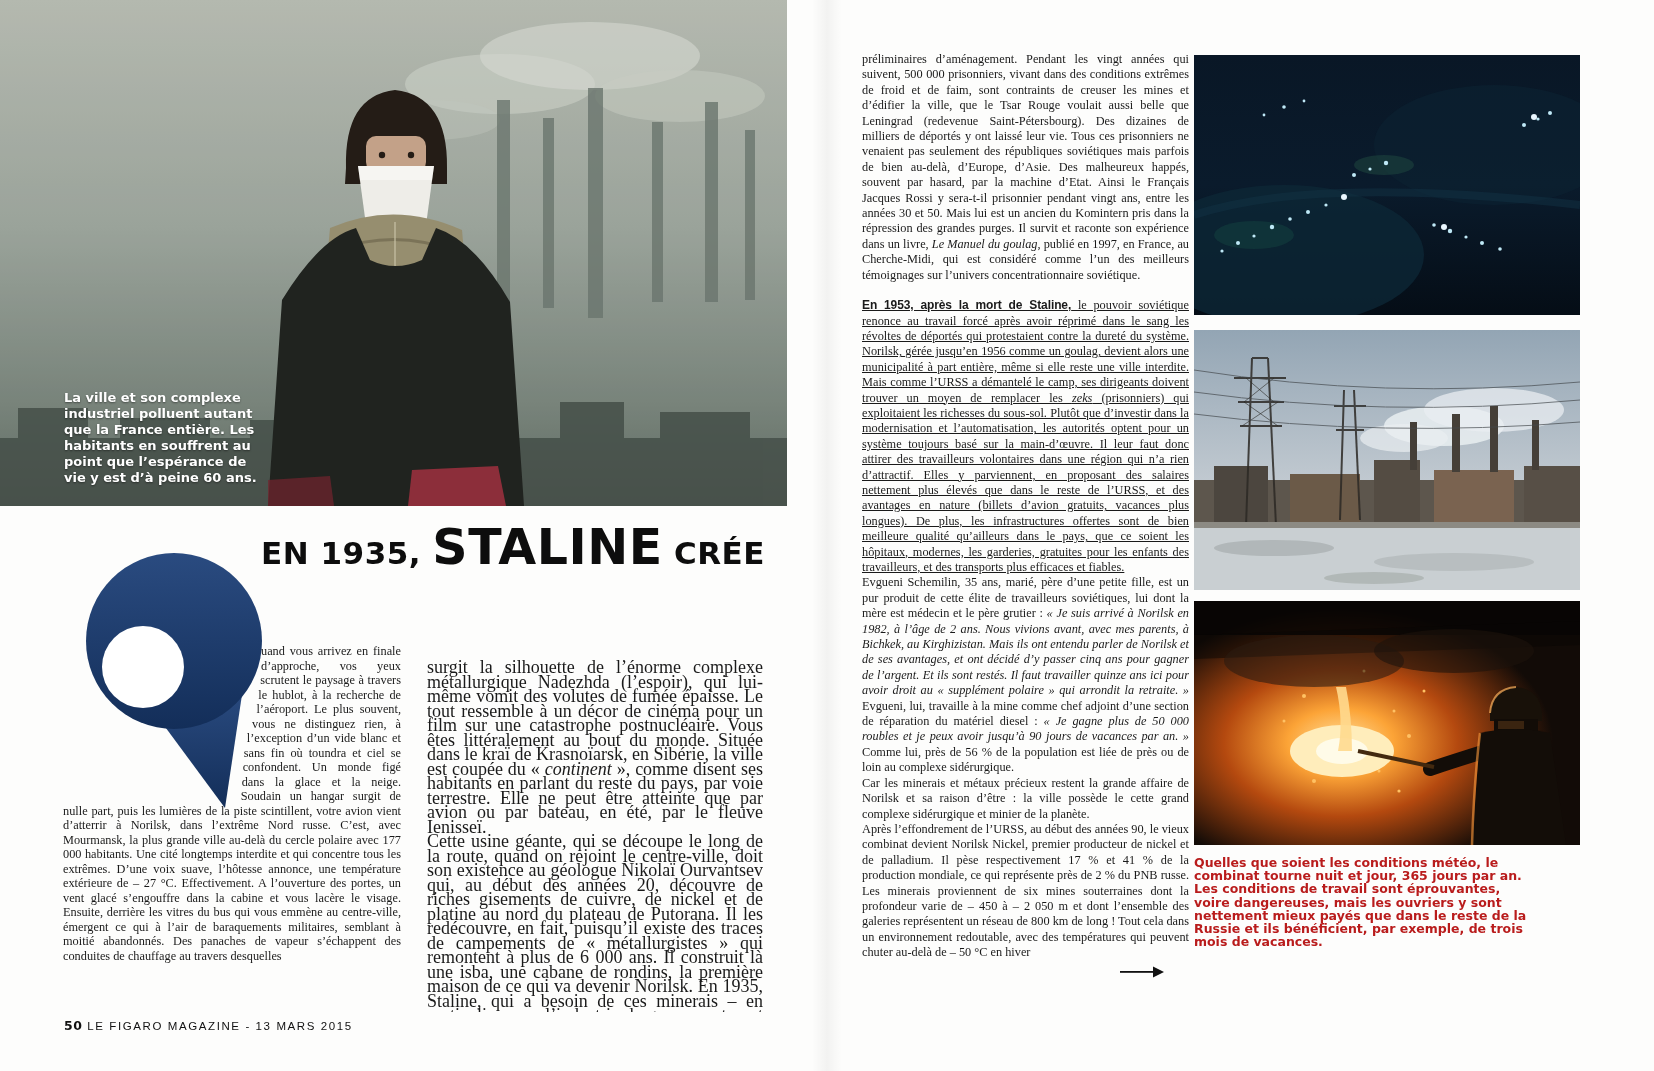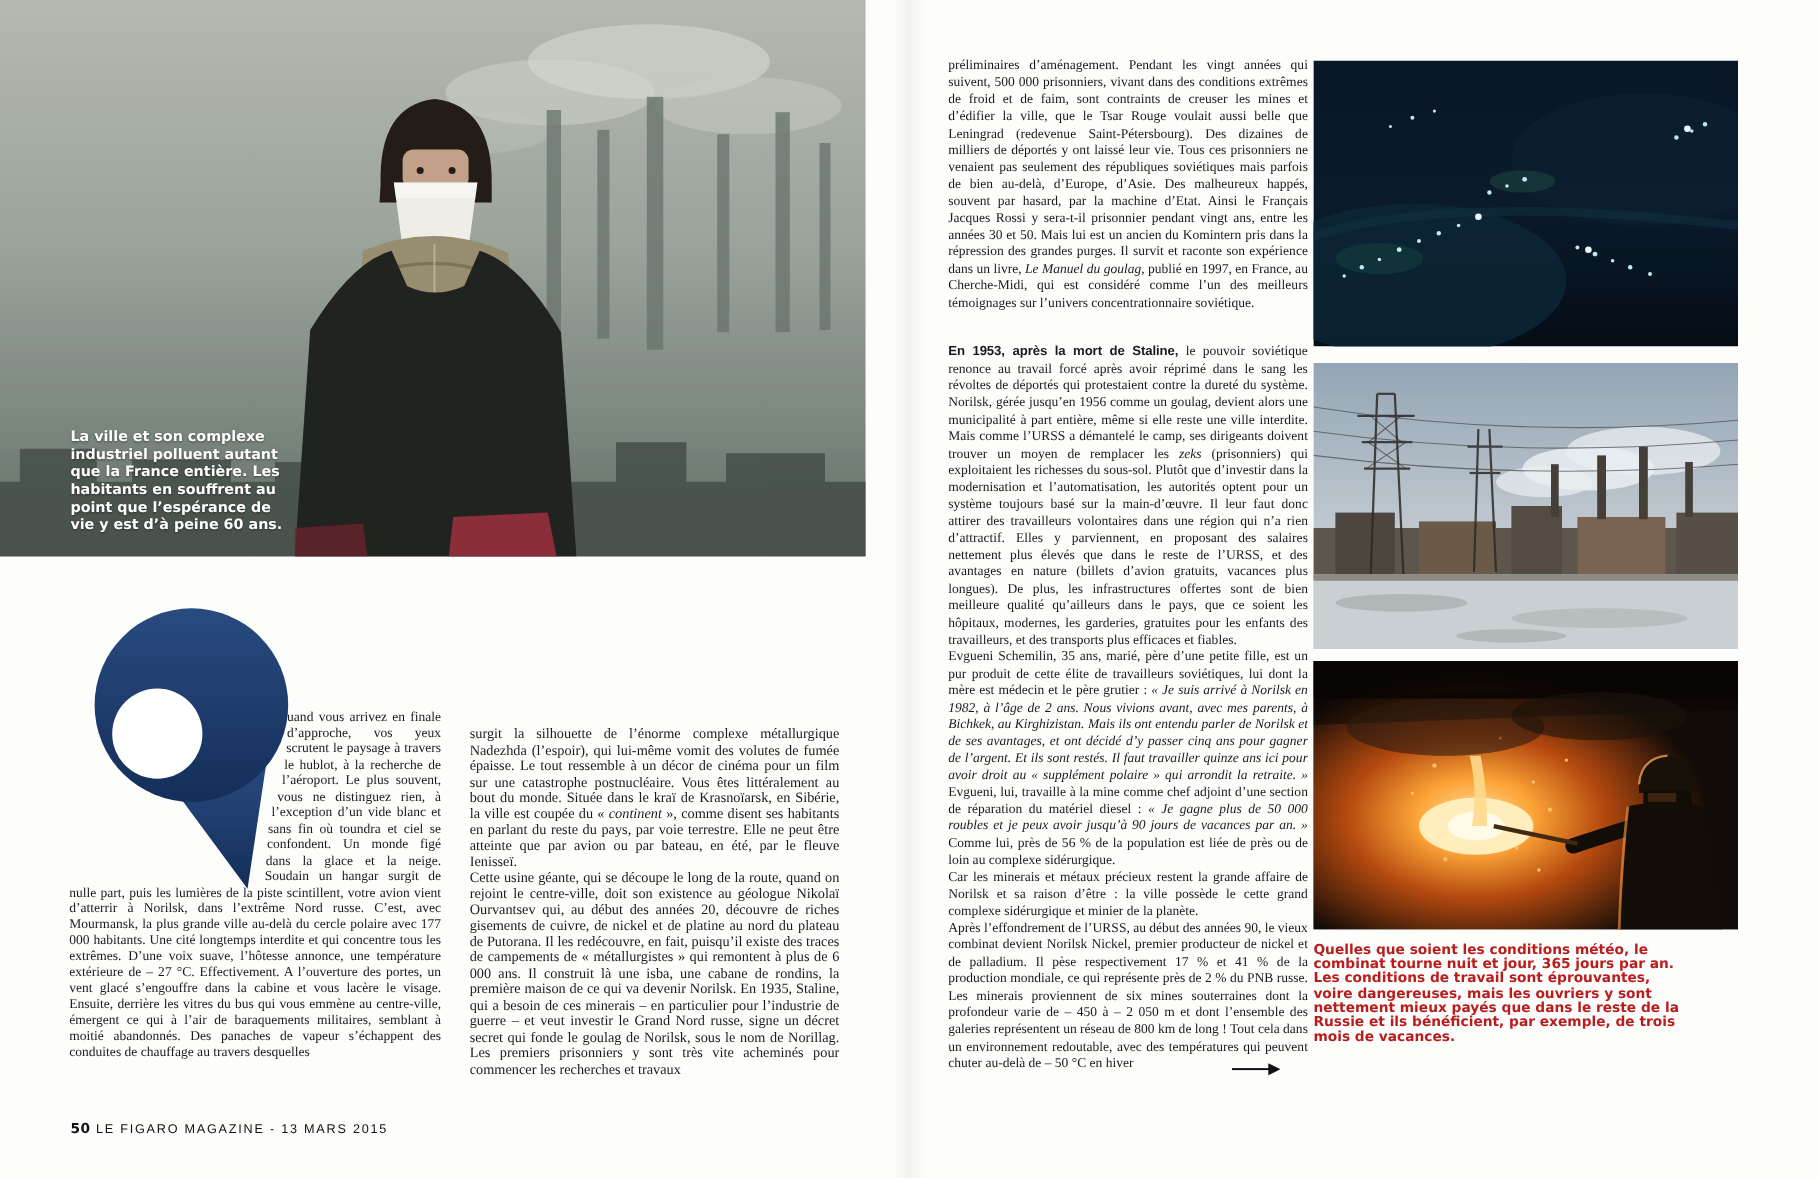--- a/index.html
+++ b/index.html
@@ -31,34 +31,34 @@
   .bodytext {
     font-family:"Liberation Serif", serif; color:#1a1a1a;
     text-align:justify; hyphens:auto; -webkit-hyphens:auto;
   }
   .col1 { left:63px; top:644px; width:338px; height:352px; font-size:12.3px; line-height:14.5px; overflow:hidden; }
   .q-float {
     float:left; width:198px; height:150px;
     shape-outside:polygon(0 0, 98% 0, 94% 40%, 88% 62%, 86% 100%, 0 100%);
     shape-margin:7px;
   }
-  .col2 { left:427px; top:660px; width:336px; height:352px; font-size:13px; line-height:14.5px; overflow:hidden; }
+  .col2 { left:427px; top:660px; width:336px; height:352px; font-size:18px; line-height:14.5px; overflow:hidden; }
 
   .footer {
     top:1018px; font-family:"Liberation Sans",sans-serif;
     font-size:11.5px; letter-spacing:1.6px; color:#111; text-transform:uppercase;
   }
   .footer b { font-family:"DejaVu Sans","Liberation Sans",sans-serif; font-size:12.5px; letter-spacing:0.5px;text-align:right; }
   .footer-left { left:64px; }
   .footer-right { left:1098px; width:490px; text-align:right; }
 
   
   .rcol { left:862px; top:52px; width:327px; height:938px; font-size:12.3px; line-height:15.4px; overflow:hidden; }
   .para { margin:0; }
-  .para.gap { margin-top:29px; }
+  .para.gap { margin-top:15px;text-decoration:underline; }
   .seg-b { font-family:"Liberation Sans",sans-serif; font-weight:700; font-size:12px; letter-spacing:-0.1px; }
   .seg-i { font-style:italic; }
 
   .photo-a { left:1194px; top:55px;  width:386px; height:260px; }
   .photo-b { left:1194px; top:330px; width:386px; height:260px; }
   .photo-c { left:1194px; top:601px; width:386px; height:244px; }
 
   .caption-right {
     left:1194px; top:856px; width:345px;
     font-family:"DejaVu Sans","Liberation Sans",sans-serif;
@@ -136,20 +136,23 @@
         <stop offset="0" stop-color="#2a4b80"></stop>
           <stop offset="1" stop-color="#132e59"></stop>
       </linearGradient>
     </defs>
     <path d="M82 172 L165 140 L147 260 Z" fill="url(#qg)"></path>
     <circle cx="96" cy="93" r="88" fill="url(#qg)"></circle>
     <circle cx="65" cy="119" r="41" fill="#ffffff"></circle>
   </svg>
 
   <div class="abs headline">
+    <div>
+      <span class="hl-pre">EN 1935, </span><span class="hl-big">STALINE</span><span class="hl-post"> CRÉE</span>
+    </div>
   </div>
 
   <div class="abs bodytext col1">
     <div class="q-float"></div>
     <p class="para"><span>uand vous arrivez en finale d’approche, vos yeux scrutent le paysage à travers le hublot, à la recherche de l’aéroport. Le plus souvent, vous ne distinguez rien, à l’exception d’un vide blanc et sans fin où toundra et ciel se confondent. Un monde figé dans la glace et la neige. Soudain un hangar surgit de nulle part, puis les lumières de la piste scintillent, votre avion vient d’atterrir à Norilsk, dans l’extrême Nord russe. C’est, avec Mourmansk, la plus grande ville au-delà du cercle polaire avec 177 000 habitants. Une cité longtemps interdite et qui concentre tous les extrêmes. D’une voix suave, l’hôtesse annonce, une température extérieure de – 27 °C. Effectivement. A l’ouverture des portes, un vent glacé s’engouffre dans la cabine et vous lacère le visage. Ensuite, derrière les vitres du bus qui vous emmène au centre-ville, émergent ce qui à l’air de baraquements militaires, semblant à moitié abandonnés. Des panaches de vapeur s’échappent des conduites de chauffage au travers desquelles</span></p>
   </div>
 
   <div class="abs bodytext col2">
     <p class="para"><span>surgit la silhouette de l’énorme complexe métallurgique Nadezhda (l’espoir), qui lui-même vomit des volutes de fumée épaisse. Le tout ressemble à un décor de cinéma pour un film sur une catastrophe postnucléaire. Vous êtes littéralement au bout du monde. Située dans le kraï de Krasnoïarsk, en Sibérie, la ville est coupée du « </span><span class="seg-i">continent</span><span> », comme disent ses habitants en parlant du reste du pays, par voie terrestre. Elle ne peut être atteinte que par avion ou par bateau, en été, par le fleuve Ienisseï.</span></p>
     <p class="para"><span>Cette usine géante, qui se découpe le long de la route, quand on rejoint le centre-ville, doit son existence au géologue Nikolaï Ourvantsev qui, au début des années 20, découvre de riches gisements de cuivre, de nickel et de platine au nord du plateau de Putorana. Il les redécouvre, en fait, puisqu’il existe des traces de campements de « métallurgistes » qui remontent à plus de 6 000 ans. Il construit là une isba, une cabane de rondins, la première maison de ce qui va devenir Norilsk. En 1935, Staline, qui a besoin de ces minerais – en particulier pour l’industrie de guerre – et veut investir le Grand Nord russe, signe un décret secret qui fonde le goulag de Norilsk, sous le nom de Norillag. Les premiers prisonniers y sont très vite acheminés pour commencer les recherches et travaux</span></p>

